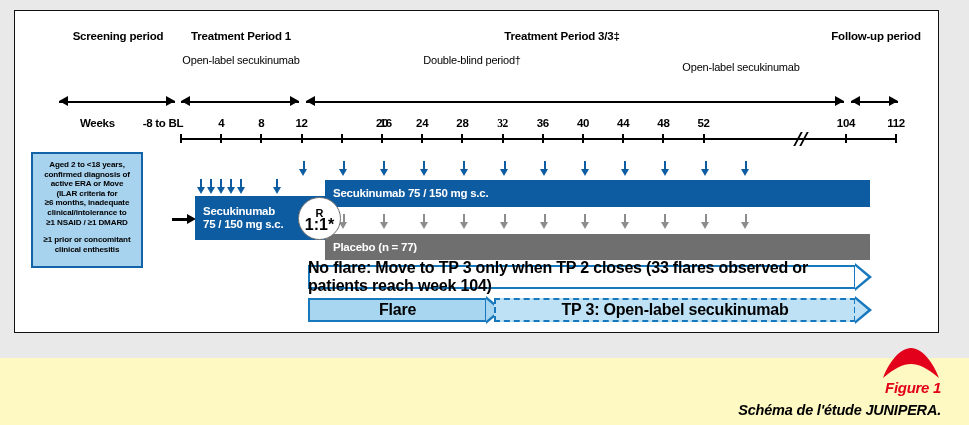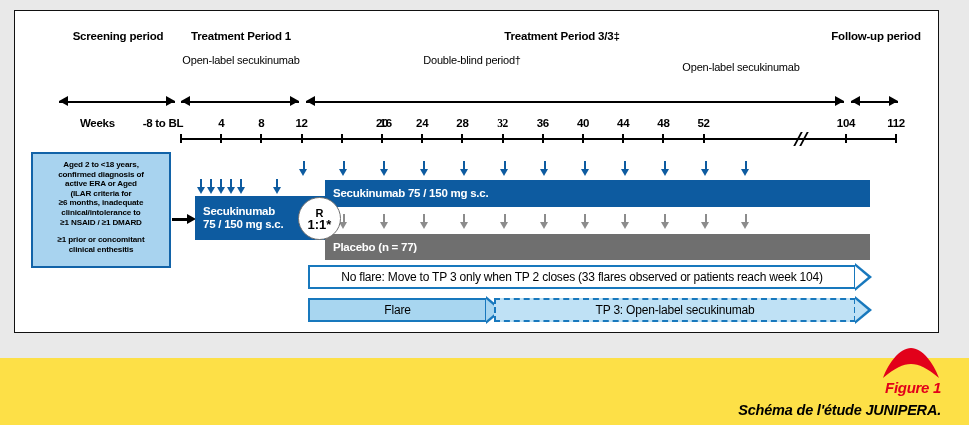--- a/index.html
+++ b/index.html
@@ -46,21 +46,21 @@
   .tick{position:absolute;width:2.2px;height:9px;background:#000;}
   .wk-label{font-size:11.5px;font-weight:bold;letter-spacing:-0.3px;}
   #axis-break{position:absolute;width:16px;height:14px;}
   #axis-break i{
     position:absolute;top:0;width:2.2px;height:14px;background:#000;
     transform:skewX(-28deg);
   }
 
   
   #criteria-box{
-    position:absolute;left:16px;top:141px;width:140px;height:116px;
+    position:absolute;left:16px;top:141px;width:112px;height:116px;
     background:#a8d3ef;border:2.2px solid #1263a8;box-sizing:border-box;
     padding:6px 5px 11px 5px;
   }
   #criteria-box p{
     margin:0;font-size:8.1px;font-weight:bold;line-height:9.6px;
     text-align:center;color:#000;letter-spacing:-0.15px;
   }
   #criteria-box p.gap{margin-top:8px;}
 
   
@@ -84,21 +84,21 @@
   #placebo-bar{left:310px;top:223px;width:545px;height:26px;background:#6f6f6f;}
 
   
   #rand-circle{
     position:absolute;left:283px;top:186px;width:41px;height:41px;
     border-radius:50%;background:#fff;border:1.6px solid #6f6f6f;
     display:flex;flex-direction:column;align-items:center;justify-content:center;
     line-height:12px;z-index:5;
   }
   #rand-circle b{font-size:11px;font-weight:bold;color:#000;}
-  #rand-circle i{font-size:13px;font-weight:bold;font-style:normal;color:#000;}
+  #rand-circle i{font-size:16px;font-weight:bold;font-style:normal;color:#000;}
 
   
   .dose{position:absolute;width:9px;height:15px;}
   .dose .sh{position:absolute;left:3.6px;top:0;width:1.9px;height:10px;}
   .dose .hd{
     position:absolute;left:0;top:8px;width:0;height:0;
     border-left:4.5px solid transparent;border-right:4.5px solid transparent;
   }
   .dose.blue .sh{background:#0d5ba0;}
   .dose.blue .hd{border-top:7px solid #0d5ba0;}
@@ -110,21 +110,21 @@
   .banner .body{
     position:absolute;left:0;top:0;bottom:0;right:16px;box-sizing:border-box;
   }
   .banner .tip{
     position:absolute;right:0;top:-2px;width:0;height:0;
     border-top:14px solid transparent;border-bottom:14px solid transparent;
   }
   .banner .lbl{
     position:absolute;left:0;right:16px;top:0;bottom:0;
     display:flex;align-items:center;justify-content:center;
-    font-size:12px;font-weight:normal;color:#000;letter-spacing:-0.2px;
+    font-size:16px;font-weight:bold;color:#000;letter-spacing:-0.2px;
   }
   #noflare-banner .body{background:#ffffff;border:2px solid #1878bd;}
   #noflare-banner .tip{border-left:17px solid #1878bd;}
   #noflare-banner .tip::after{
     content:"";position:absolute;left:-17px;top:-11px;
     border-top:11px solid transparent;border-bottom:11px solid transparent;
     border-left:13px solid #ffffff;
   }
   #flare-banner .body{background:#a8d6f0;border:2px solid #1878bd;}
   #flare-banner .tip{border-left:17px solid #1878bd;}
@@ -135,21 +135,21 @@
   }
   #tp3-banner .body{background:#bfe1f5;border:2px dashed #1878bd;}
   #tp3-banner .tip{border-left:17px solid #1878bd;}
   #tp3-banner .tip::after{
     content:"";position:absolute;left:-17px;top:-11px;
     border-top:11px solid transparent;border-bottom:11px solid transparent;
     border-left:13px solid #bfe1f5;
   }
 
   
-  #caption-area{position:absolute;left:0;top:358px;width:969px;height:67px;background:#fde047;}
+  #caption-area{position:absolute;left:0;top:358px;width:969px;height:67px;background:#fef9c3;}
   #fig-mark{position:absolute;right:28px;top:-12px;width:60px;height:34px;overflow:hidden;}
   #fig-num{
     position:absolute;right:28px;top:21px;
     color:#e2001a;font-size:15px;font-weight:bold;font-style:italic;
     letter-spacing:-0.3px;
   }
   #fig-caption{
     position:absolute;right:28px;top:44px;
     color:#000;font-size:14.5px;font-weight:bold;font-style:italic;
     letter-spacing:-0.2px;
@@ -236,21 +236,21 @@
     </div>
 
   <div id="axis-break" style="left:779px;top:121px;">
     <i style="left:3px;"></i>
       <i style="left:9px;"></i>
   </div>
 
   <div id="criteria-box">
     <p>Aged 2 to &lt;18 years,</p>
     <p>confirmed diagnosis of</p>
-    <p>active ERA or Aged</p>
+    <p>active ERA or Move</p>
     <p>(ILAR criteria for</p>
     <p>≥6 months, inadequate</p>
     <p>clinical/intolerance to</p>
     <p>≥1 NSAID / ≥1 DMARD</p>
     <p class="gap">≥1 prior or concomitant</p>
     <p>clinical enthesitis</p>
   </div>
 
   <div id="entry-arrow">
     <div class="bar"></div>

